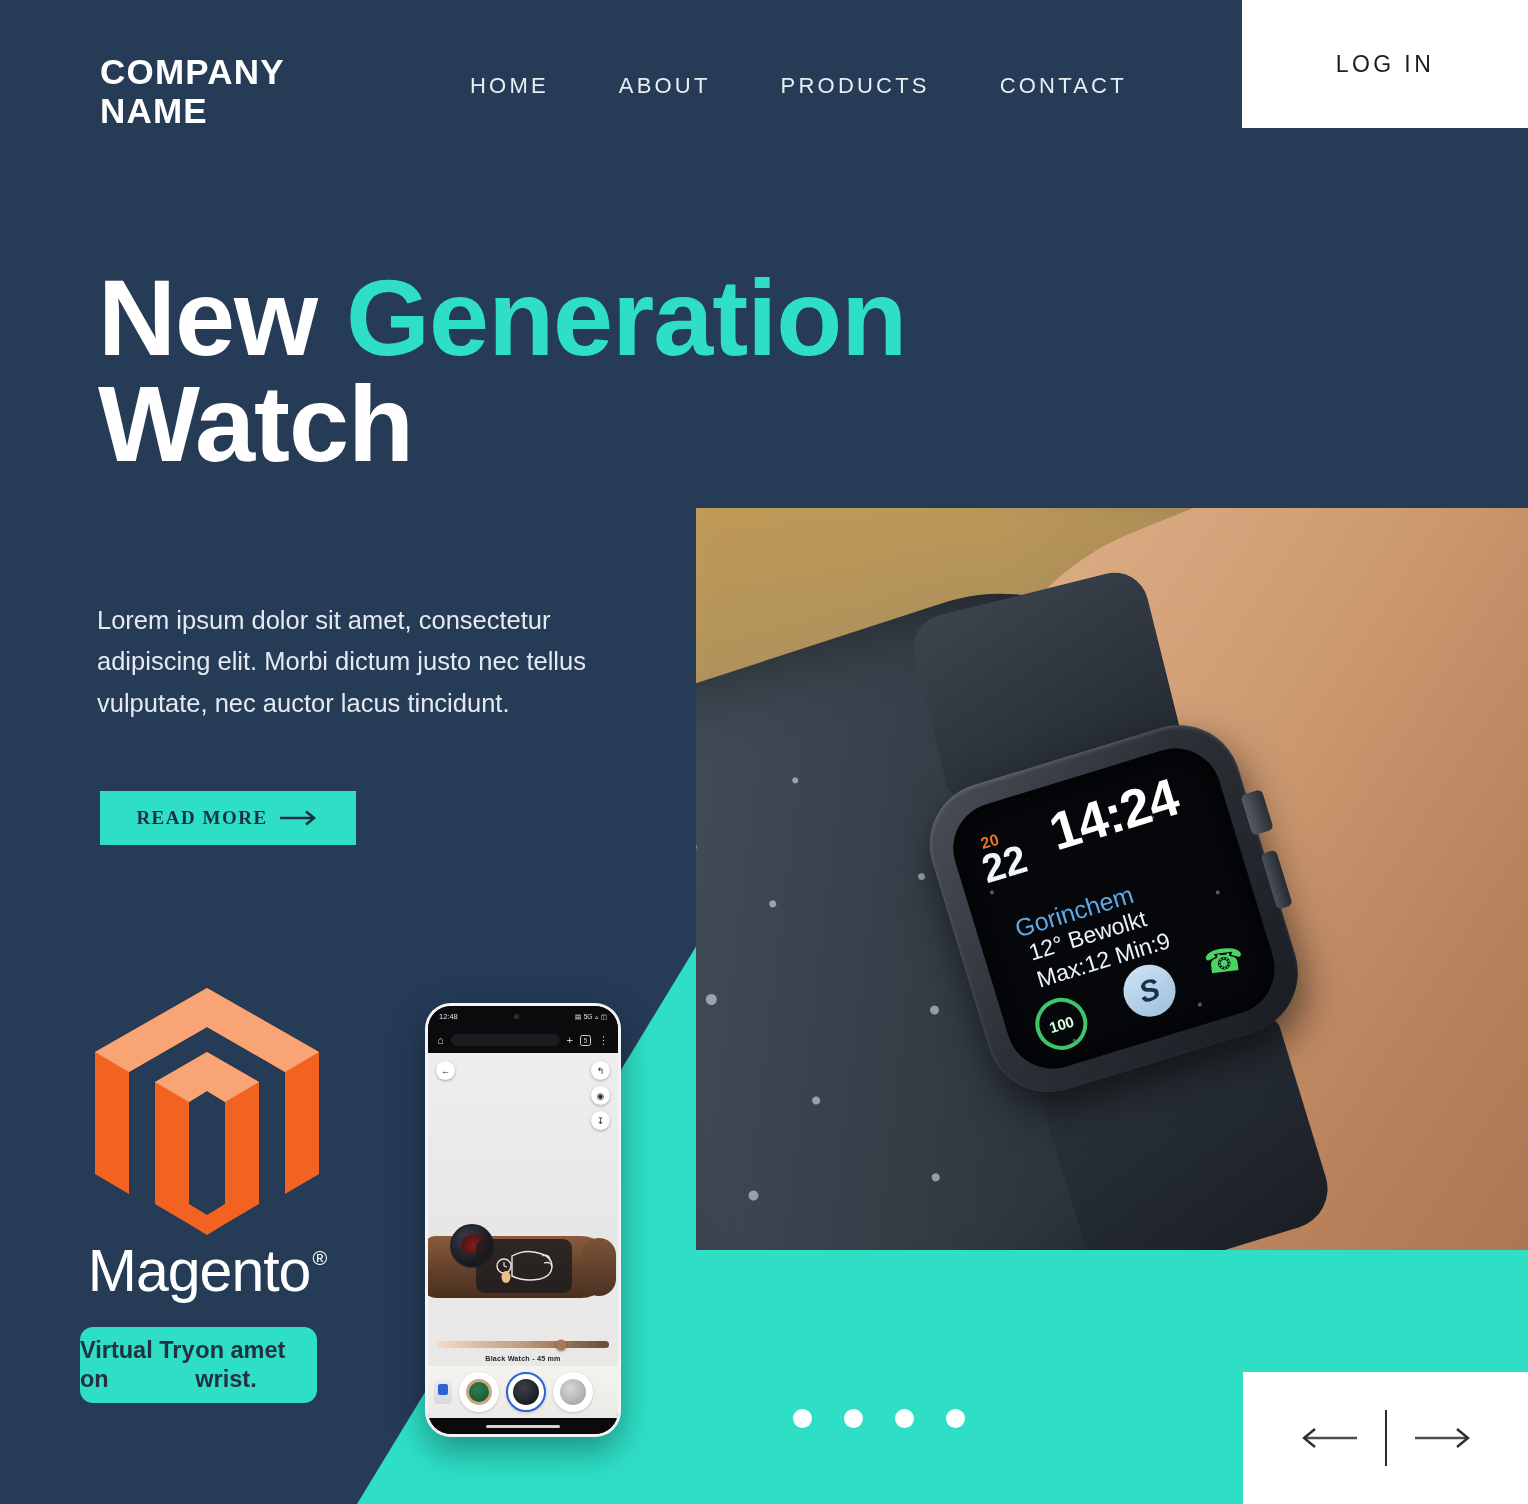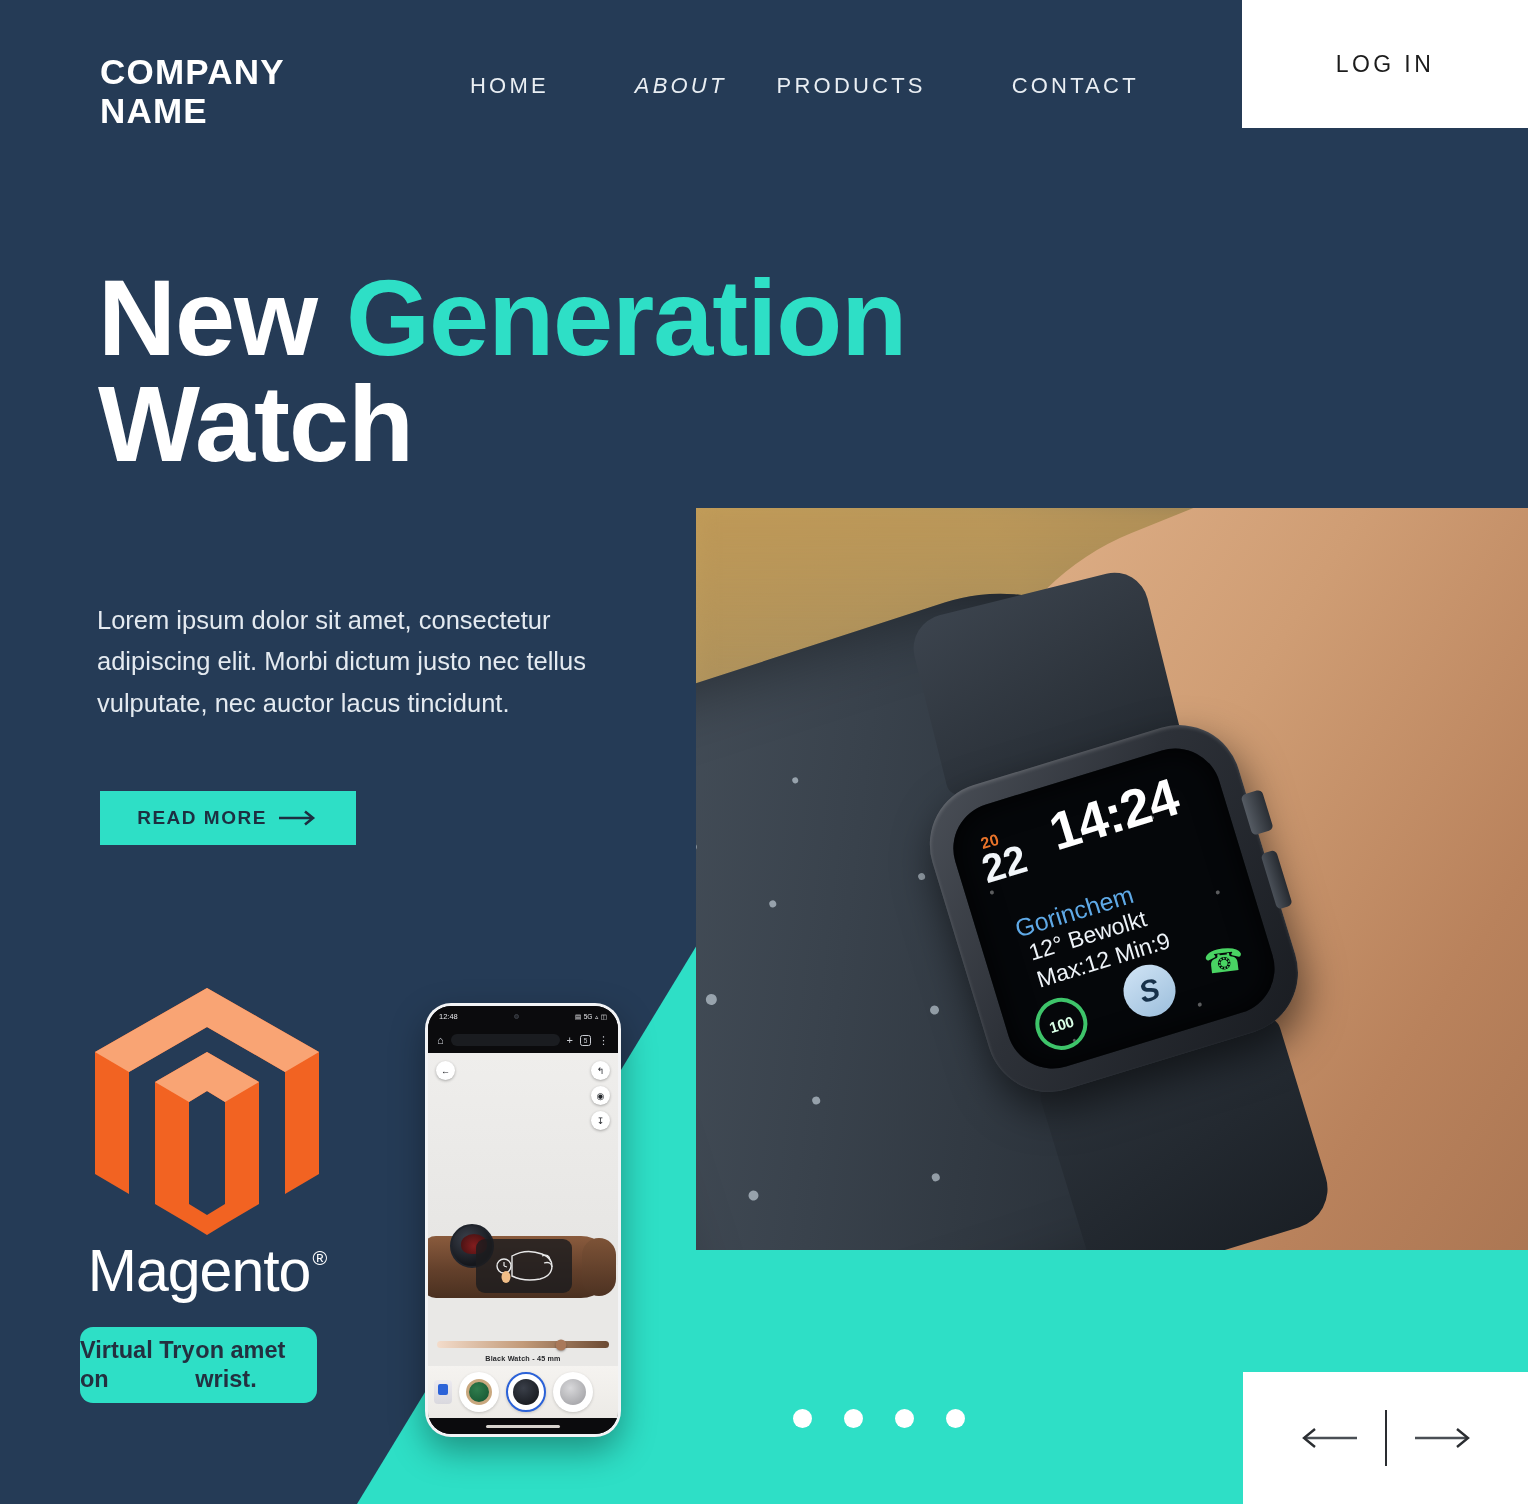--- a/index.html
+++ b/index.html
@@ -23,27 +23,27 @@
     background:#2edfc6; z-index:1;
   }
 
   
   .header{ position:absolute; left:0; top:0; width:1528px; height:170px; z-index:20;padding-left:12px; }
   .logo{
     position:absolute; left:100px; top:52px;
     color:#ffffff; font-weight:bold; font-size:35px; line-height:1.12;
     letter-spacing:1.2px; font-stretch:condensed;
   }
-  .nav{ position:absolute; left:470px; top:73px; display:flex; gap:16px; }
+  .nav{ position:absolute; left:470px; top:73px; display:flex; gap:0; }
   .nav-item{
     color:#e9eef3; font-size:22px; letter-spacing:3.2px; font-weight:400;
     text-decoration:none; white-space:nowrap;
   }
   .nav-item.i0{ margin-right:70px; }
-  .nav-item.i1{ margin-right:34px;font-style:italic; }
+  .nav-item.i1{ margin-right:70px; }
   .nav-item.i2{ margin-right:70px; }
   .login-box{
     position:absolute; left:1242px; top:0; width:286px; height:128px;
     background:#ffffff; display:flex; align-items:center; justify-content:center;
     z-index:21;
   }
   .login-label{ color:#1c1c1c; font-size:23px; letter-spacing:3.4px; }
 
   
   .hero-title{
@@ -54,21 +54,21 @@
   .hero-title .teal{ color:#2edfc6; }
 
   .hero-para{
     position:absolute; left:97px; top:600px; width:560px;
     color:#e4eaf0; font-size:25.5px; line-height:1.62; font-weight:400; z-index:12;
   }
 
   .read-more{
     position:absolute; left:100px; top:791px; width:256px; height:54px;
     background:#2edfc6; border:none; cursor:pointer;
-    display:flex; align-items:center; justify-content:center; gap:12px; z-index:12;
+    display:flex; align-items:center; justify-content:center; gap:12px; z-index:12;font-family:Liberation Serif, serif;
   }
   .read-more .rm-label{
     color:#1d2f41; font-size:19px; font-weight:bold; letter-spacing:1.5px;
   }
   .rm-arrow{ display:block; }
 
   
   .magento{ position:absolute; left:72px; top:988px; width:270px; z-index:12; }
   .magento-mark{ display:block; margin:0 auto; }
   .magento-word{

